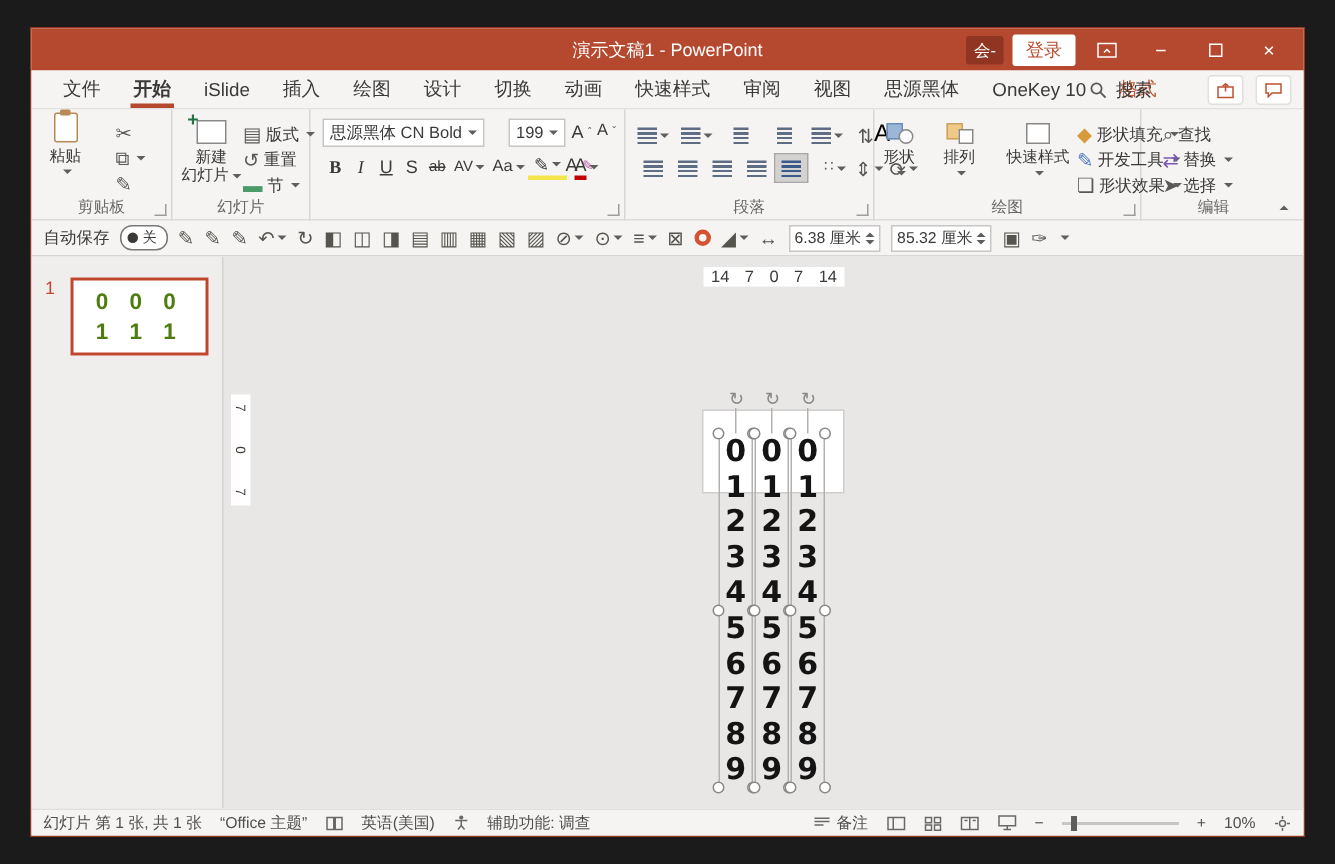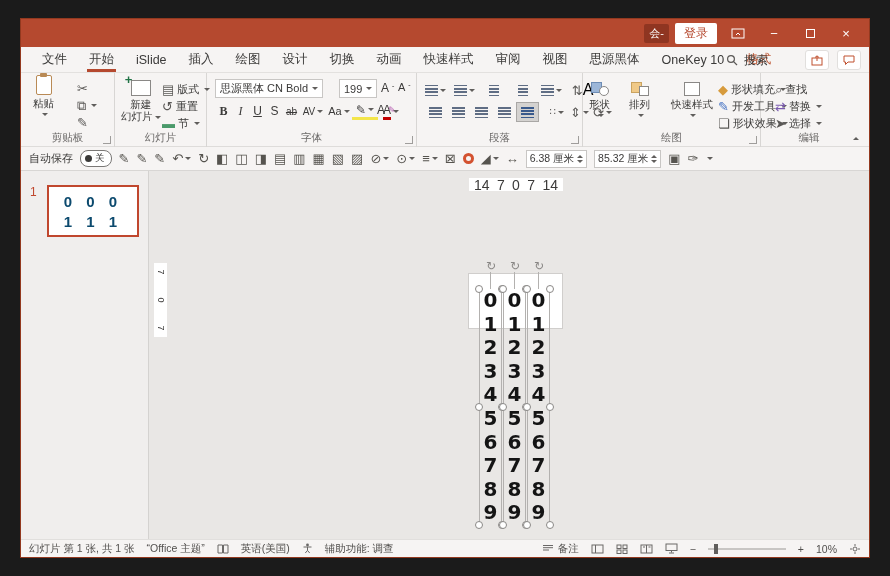--- a/index.html
+++ b/index.html
@@ -15,21 +15,21 @@
   .member { background:#8f3521; color:#fff; font-size:11px; padding:2px 5px; border-radius:2px; }
   .login { background:#fff; color:#b5492f; font-size:12px; padding:2px 9px; border-radius:2px; border:none; }
   .winbtn { width:30px; height:24px; display:flex; align-items:center; justify-content:center;
     color:#fff; font-size:13px; background:transparent; border:none; }
   .maxbox { width:9px; height:9px; border:1px solid #fff; display:inline-block; }
 
   
   .tabrow { position:relative; height:26px; background:#f6f4f3; display:flex; align-items:stretch;
     padding-left:10px; border-bottom:1px solid #e3e1df; }
   .tab { font-size:12.5px; color:#3b3a39; padding:0 11px; display:flex; align-items:center; position:relative; }
-  .tab.active { font-weight:normal; }
+  .tab.active { font-weight:bold; }
   .tab.active::after { content:""; position:absolute; left:9px; right:9px; bottom:0; height:3px; background:#b5492f; }
   .tab.contextual { color:#c05a38; }
   .tab-search { position:absolute; left:705px; top:0; height:26px; display:flex; align-items:center; gap:6px;
     font-size:12px; color:#3b3a39; }
   .tab-btns { position:absolute; right:8px; top:3px; display:flex; gap:8px; }
   .tab-mini { width:24px; height:20px; background:#fff; border:1px solid #e1dfdd; border-radius:3px;
     display:flex; align-items:center; justify-content:center; }
 
   
   .ribbon { position:relative; height:74px; background:#f6f4f3; border-bottom:1px solid #dedcda; }
@@ -70,24 +70,24 @@
   .spinbox { display:inline-flex; align-items:center; background:#fff; border:1px solid #c8c6c4; height:18px;
     padding:0 3px; gap:3px; font-size:10.5px; }
   .spinner { display:inline-flex; flex-direction:column; gap:2px; }
 
   
   .work { position:relative; height:368px; background:#e9e7e5; overflow:hidden; }
   .slidepanel { position:absolute; left:0; top:0; width:128px; height:100%; background:#f0eeed; border-right:1px solid #d4d2d0; }
   .slide-num { position:absolute; left:9px; top:14px; color:#c0472e; font-size:12px; }
   .thumb { position:absolute; left:26px; top:14px; width:92px; height:52px; background:#fff;
     border:2px solid #c0472e; overflow:hidden; text-align:center; }
-  .thumb-text { font-weight:bold; font-size:15px; line-height:20px; letter-spacing:5px; color:#0c4a6e;
+  .thumb-text { font-weight:bold; font-size:15px; line-height:20px; letter-spacing:5px; color:#4d7c0f;
     white-space:pre-line; padding-top:5px; }
   .hruler { position:absolute; left:448px; top:7px; width:94px; height:13px; background:#fff;
-    display:flex; justify-content:space-between; align-items:center; padding:0 5px; font-size:14px; color:#3b3a39; }
+    display:flex; justify-content:space-between; align-items:center; padding:0 5px; font-size:11px; color:#3b3a39; }
   .vruler { position:absolute; left:133px; top:92px; width:13px; height:74px; background:#fff;
     display:flex; flex-direction:column; justify-content:space-between; align-items:center; padding:4px 0; font-size:9px; color:#3b3a39; }
   .vruler span { transform:rotate(90deg); display:inline-block; }
   .slide { position:absolute; left:448px; top:103px; width:93px; height:54px; background:#fff; box-shadow:0 0 0 1px #d0cecc; }
   .rot { position:absolute; top:88px; width:14px; height:14px; font-size:12px; color:#8a8886;
     display:flex; align-items:center; justify-content:center; }
   .stem { position:absolute; top:101px; width:1px; height:17px; background:#b3b1af; }
   .tbox { position:absolute; top:118px; width:23px; height:236px;
     border-left:1px solid #b3b1af; border-right:1px solid #b3b1af; }
   .digits { width:100%; text-align:center; font-weight:bold; font-size:20px; line-height:23.6px;
@@ -104,20 +104,21 @@
   .sico { display:inline-flex; align-items:center; }
   .ztrack { width:78px; height:2px; background:#c8c6c4; position:relative; }
   .zthumb { position:absolute; left:6px; top:-4px; width:4px; height:10px; background:#605e5c; }
 </style>
 </head>
 <body>
 
 <div class="window">
 
   <div class="titlebar">
+    <div class="tb-title">演示文稿1 - PowerPoint</div>
     <div class="tb-right">
       <span class="member">会-</span>
       <button class="login">登录</button>
       <button class="winbtn">
         <svg width="14" height="11" viewBox="0 0 14 11">
             <rect x="1" y="1" width="12" height="9" fill="none" stroke="#fff"></rect>
             <path d="M5 7l2-2 2 2" fill="none" stroke="#fff"></path>
           </svg>
       </button>
       <button class="winbtn">−</button>
@@ -235,21 +236,20 @@
         <span class="fmt" style="width:26px;font-size:11px">
             <span>Aa</span>
             <span class="dd"></span>
           </span>
         <span class="fmt" style="width:26px;border-bottom:3px solid #f3e54a">✎<span class="dd"></span></span>
         <span class="fmt" style="width:26px">
             <span style="border-bottom:3px solid #c00000">A</span>
             <span class="dd"></span>
           </span>
       </div>
-      <div class="grp-label">字体</div>
       <span class="launcher"></span>
     </div>
 
     <div class="grp" style="left:396px;width:166px">
       <div style="position:absolute;left:8px;top:8px;display:flex;gap:8px;align-items:center">
         <span class="alignbtn">
             <span class="lines"></span>
             <span class="dd"></span>
           </span>
         <span class="alignbtn">

